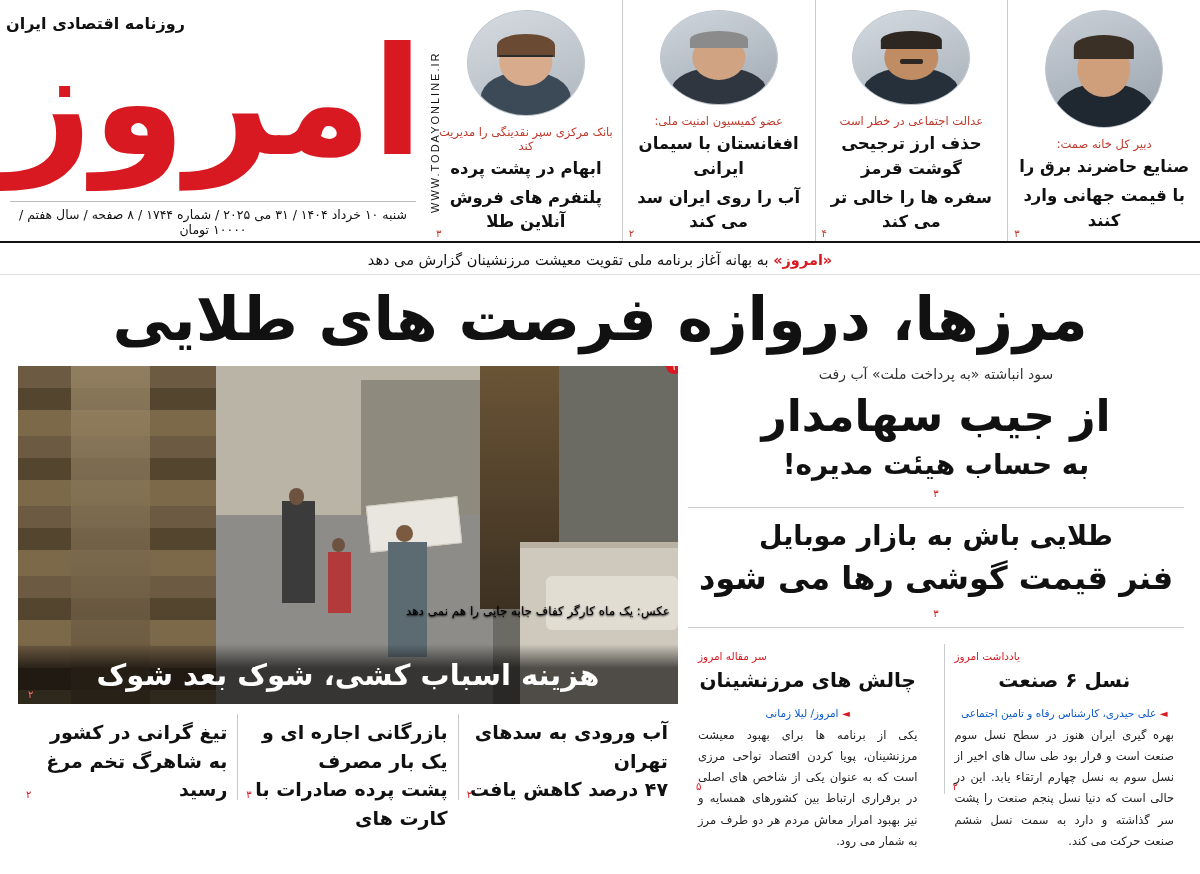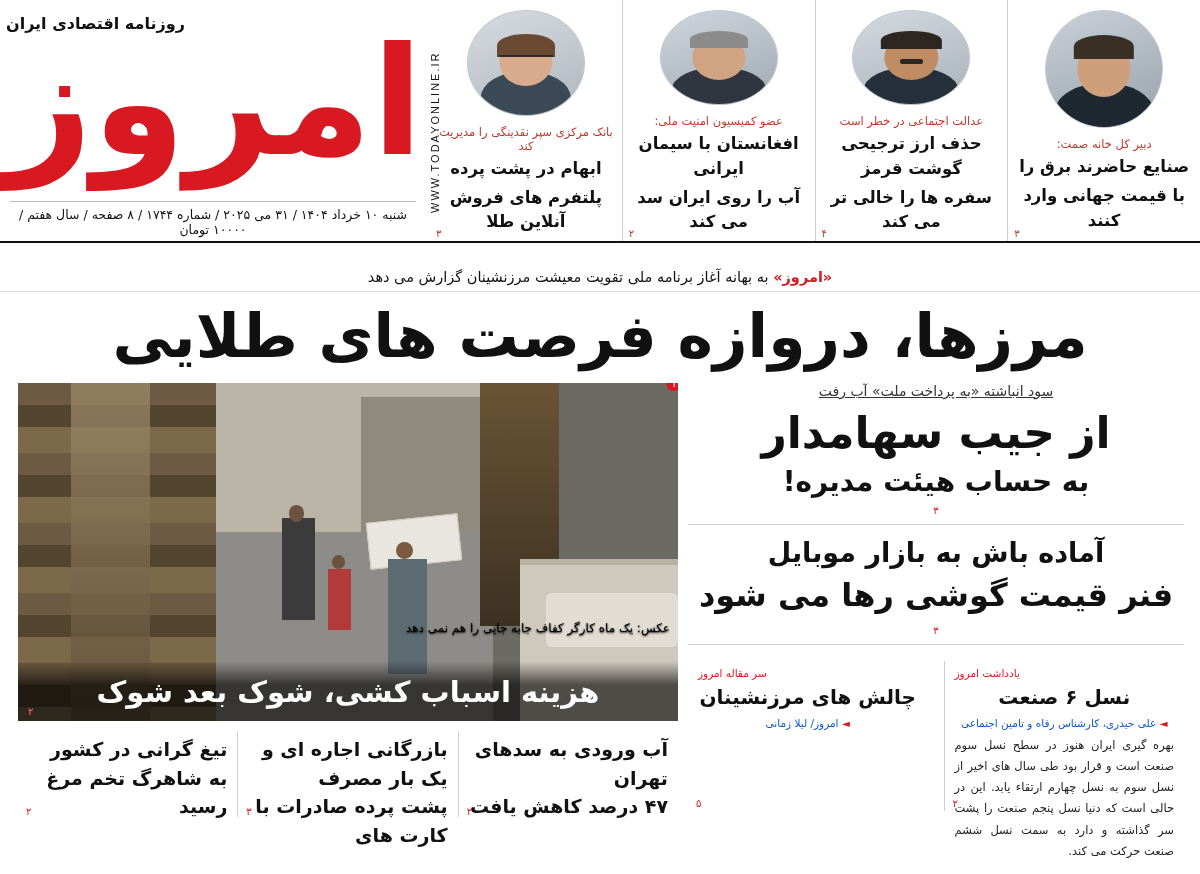--- a/index.html
+++ b/index.html
@@ -65,21 +65,21 @@
   .card .head {
     font-size: 16.5px; font-weight: bold; text-align: center; line-height: 1.5;
     margin-top: 4px; direction: rtl; color:#111;
   }
   .card .pg {
     position: absolute; bottom: 2px; left: 6px; font-size: 10px; color: #c0392b;
   }
 
   
   .banner {
-    text-align: center; padding: 26px 0 6px; font-size: 14.5px;
+    text-align: center; padding: 9px 0 6px; font-size: 14.5px;
     direction: rtl; border-bottom: 1px solid #ddd;
   }
   .banner .red { color: #d81921; font-weight: bold; }
 
   
   .maintitle {
     text-align: center; font-size: 60px; font-weight: bold; direction: rtl;
     padding: 10px 20px 12px; letter-spacing: -1px; line-height: 1.15;
   }
 
@@ -135,40 +135,40 @@
     direction: rtl; 
   }
   .lb-item:first-child { border-left: none; }
   .lb-item .t {
     font-size: 19px; font-weight: bold; line-height: 1.5; color:#111;
   }
   .lb-item .pg { position:absolute; bottom: 0; left: 8px; font-size: 10px; color:#d81921; }
 
   
   .rightcol { width: 500px; display: flex; flex-direction: column; padding-right: 4px; }
-  .r-kicker { font-size: 14px; text-align: center; direction: rtl; color:#333; margin-bottom: 6px; text-decoration: underline;}
+  .r-kicker { font-size: 14px; text-align: center; direction: rtl; color:#333; margin-bottom: 6px;}
   .r-head {
     text-align: center; direction: rtl; font-weight: bold; line-height: 1.25;
   }
   .r-head .a { font-size: 44px; }
   .r-head .b { font-size: 28px; margin-top: 4px; }
   .r-pg { text-align: center; font-size: 10px; color:#d81921; margin: 6px 0 4px;}
   .hr { border-top: 1px solid #c9ccd1; margin: 4px 0 8px; }
   .r-head2 { text-align:center; direction: rtl; font-weight: bold; line-height:1.45; }
   .r-head2 .a { font-size: 27px; }
   .r-head2 .b { font-size: 32px; }
 
   .twoboxes { display:flex; flex-direction: row-reverse; gap: 16px; margin-top: 8px; height: 150px; }
   .tb {
     flex: 1; padding: 6px 10px; direction: rtl; border-left: 1px solid #c9ccd1; position: relative;
   }
   .tb:first-child { border-left: none; }
   .tb .tag { font-size: 10.5px; color:#d81921; text-align:left; }
   .tb .title { font-size: 20px; font-weight: bold; text-align:center; margin-top: 6px; }
-  .tb .byline { font-size: 10.5px; color:#0a58ca; text-align:center; margin-top: 8px; }
+  .tb .byline { font-size: 10.5px; color:#0a58ca; text-align:center; margin-top: 15px; }
   .tb .txt { font-size: 11.5px; line-height: 1.85; text-align: justify; margin-top: 6px; color:#222; }
   .tb .pg { position:absolute; bottom: 2px; left: 8px; font-size: 10px; color:#d81921; }
   .tb .bullet { color:#d81921; }
 </style>
 </head>
 <body>
 
 <div class="page">
 
   <div class="topstrip">
@@ -252,32 +252,33 @@
 
     <div class="rightcol">
       <div class="r-kicker">سود انباشته «به پرداخت ملت» آب رفت</div>
       <div class="r-head">
         <div class="a">از جیب سهامدار</div>
         <div class="b">به حساب هیئت مدیره!</div>
       </div>
       <div class="r-pg">۳</div>
       <div class="hr"></div>
       <div class="r-head2">
-        <div class="a">آماده باش به بازار موبایل</div>
+        <div class="a">طلایی باش به بازار موبایل</div>
         <div class="b">فنر قیمت گوشی رها می شود</div>
       </div>
       <div class="r-pg">۳</div>
       <div class="hr"></div>
 
       <div class="twoboxes">
 
         <div class="tb">
           <div class="tag">سر مقاله امروز</div>
           <div class="title">چالش های مرزنشینان</div>
           <div class="byline"><span class="bullet">◄</span> <span>امروز/ لیلا زمانی</span></div>
+          <div class="txt">یکی از برنامه ها برای بهبود معیشت مرزنشینان، پویا کردن اقتصاد نواحی مرزی است که به عنوان یکی از شاخص های اصلی در برقراری ارتباط بین کشورهای همسایه و نیز بهبود امرار معاش مردم هر دو طرف مرز به شمار می رود.</div>
           <div class="pg">۵</div>
         </div>
 
         <div class="tb">
           <div class="tag">یادداشت امروز</div>
           <div class="title">نسل ۶ صنعت</div>
           <div class="byline"><span class="bullet">◄</span> <span>علی حیدری، کارشناس رفاه و تامین اجتماعی</span></div>
           <div class="txt">بهره گیری ایران هنوز در سطح نسل سوم صنعت است و قرار بود طی سال های اخیر از نسل سوم به نسل چهارم ارتقاء یابد. این در حالی است که دنیا نسل پنجم صنعت را پشت سر گذاشته و دارد به سمت نسل ششم صنعت حرکت می کند.</div>
           <div class="pg">۲</div>
         </div>

